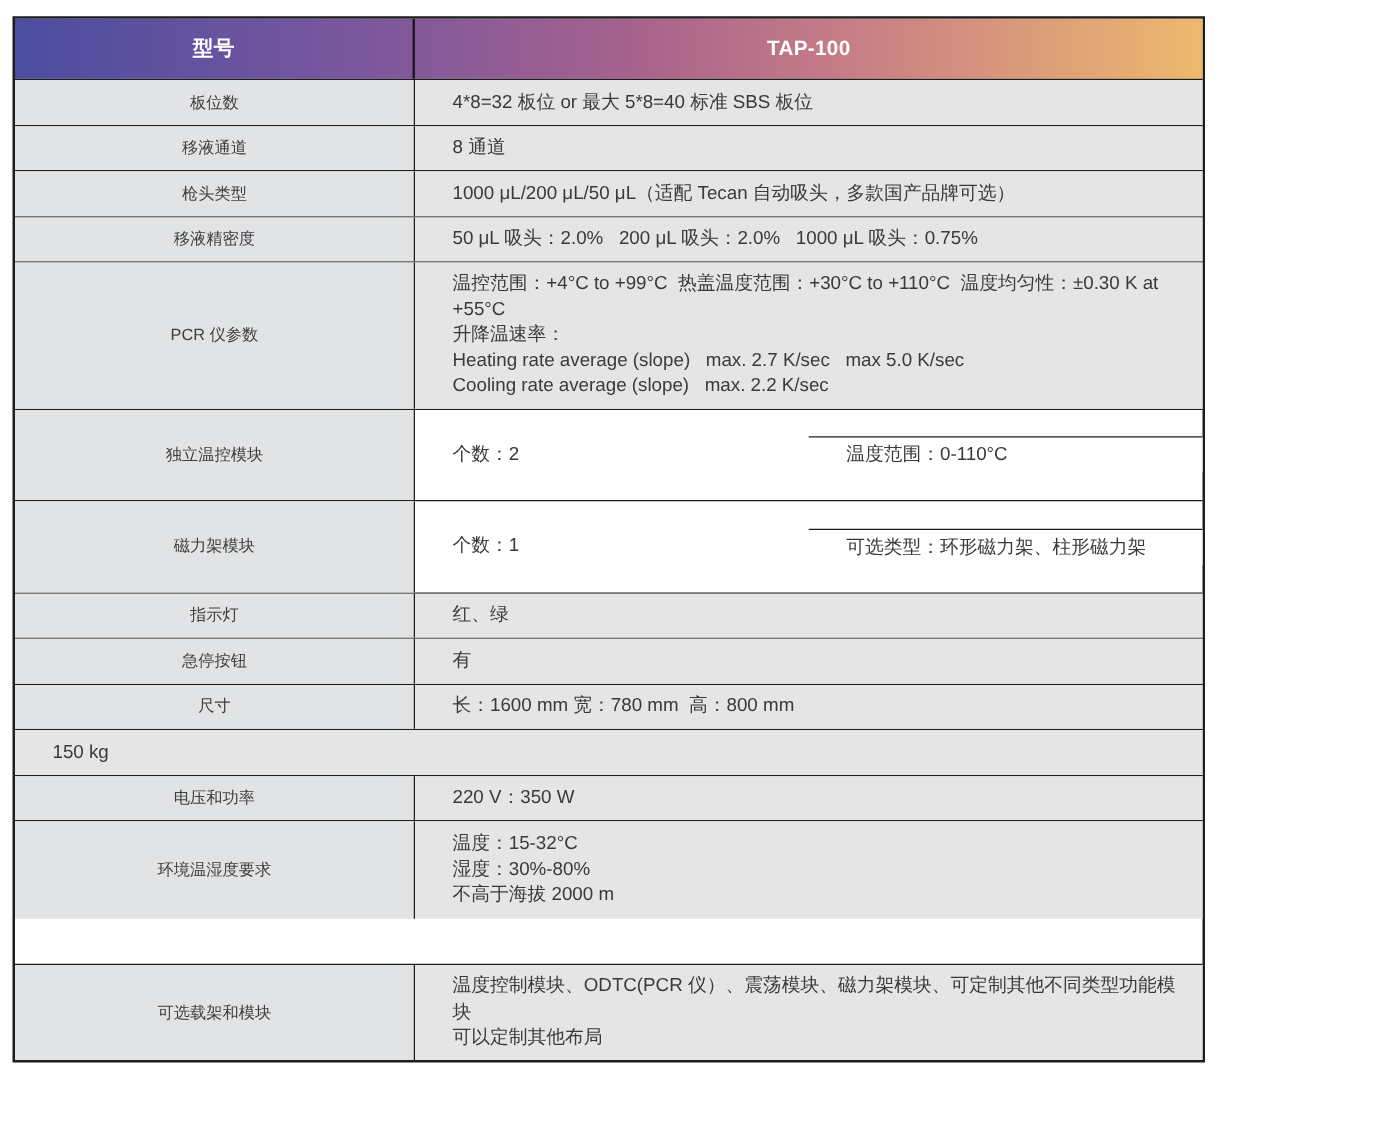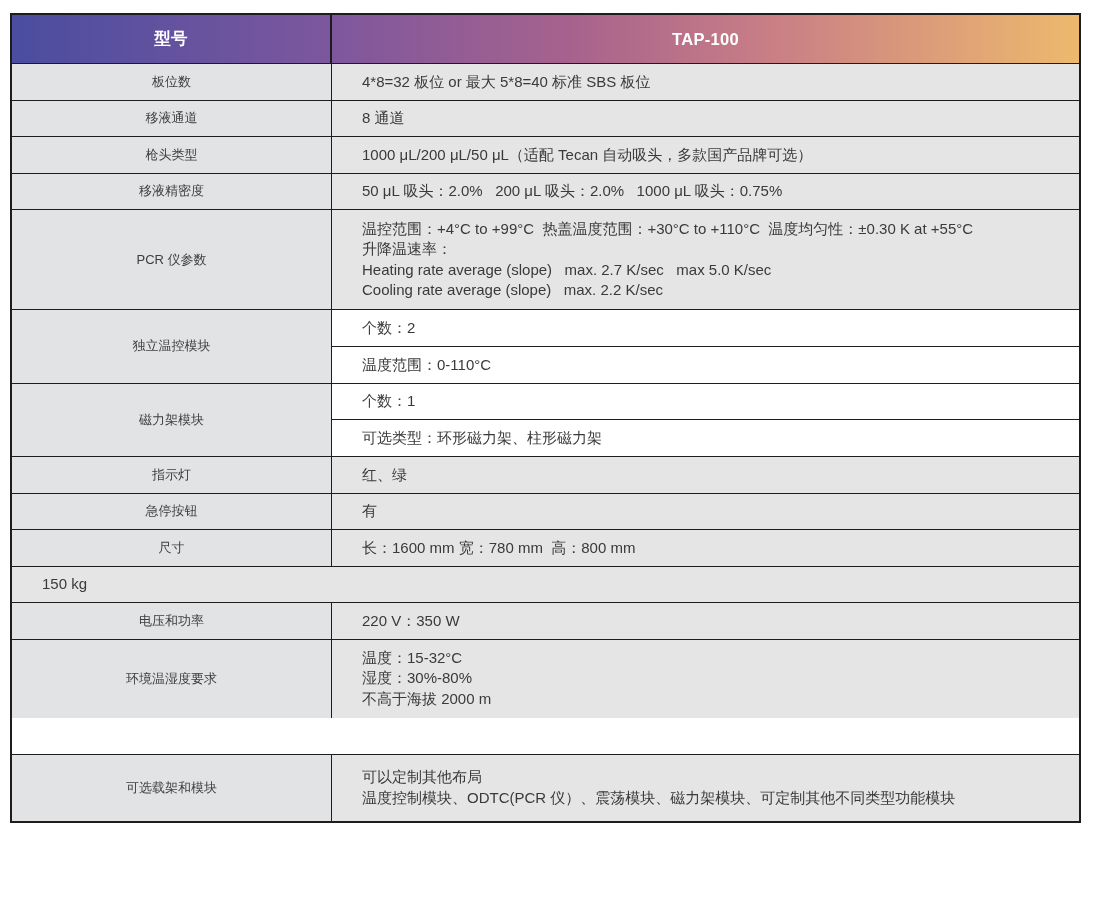--- a/index.html
+++ b/index.html
@@ -8,21 +8,21 @@
     background: #ffffff;
     width: 1119px;
     height: 909px;
     font-family: "Liberation Sans", "DejaVu Sans", sans-serif;
     -webkit-font-smoothing: antialiased;
   }
   .spec-table {
     position: absolute;
     left: 10px;
     top: 13px;
-    width: 1071px;
+    width: 954px;
     border: 2px solid #1d1d1d;
     box-sizing: border-box;
     background: #ffffff;
   }
   .row {
     display: flex;
     align-items: stretch;
     border-top: 1.5px solid #1d1d1d;
     box-sizing: border-box;
   }
@@ -80,21 +80,22 @@
   }
   .vline {
     white-space: pre-wrap;
     line-height: 20.5px;
   }
 
   
   .subcol {
     flex: 1;
     display: flex;
-    flex-direction: column;
+    flex-direction: row;
+    align-items: center;
   }
   .subcell {
     flex: 1;
     display: flex;
     align-items: center;
     padding: 4px 18px 4px 30px;
     color: #3a3a3a;
     font-size: 15px;
     box-sizing: border-box;
     background: #ffffff;
@@ -223,18 +224,18 @@
     <div class="val">
       <div class="vline">温度：15-32°C</div>
       <div class="vline">湿度：30%-80%</div>
       <div class="vline">不高于海拔 2000 m</div>
     </div>
   </div>
 
   <div class="row h-mod">
     <div class="lab">可选载架和模块</div>
     <div class="val">
+      <div class="vline">温度控制模块、ODTC(PCR 仪）、震荡模块、磁力架模块、可定制其他不同类型功能模块</div>
       <div class="vline">可以定制其他布局</div>
-      <div class="vline">温度控制模块、ODTC(PCR 仪）、震荡模块、磁力架模块、可定制其他不同类型功能模块</div>
     </div>
   </div>
 
 </div>
 
 </body></html>

